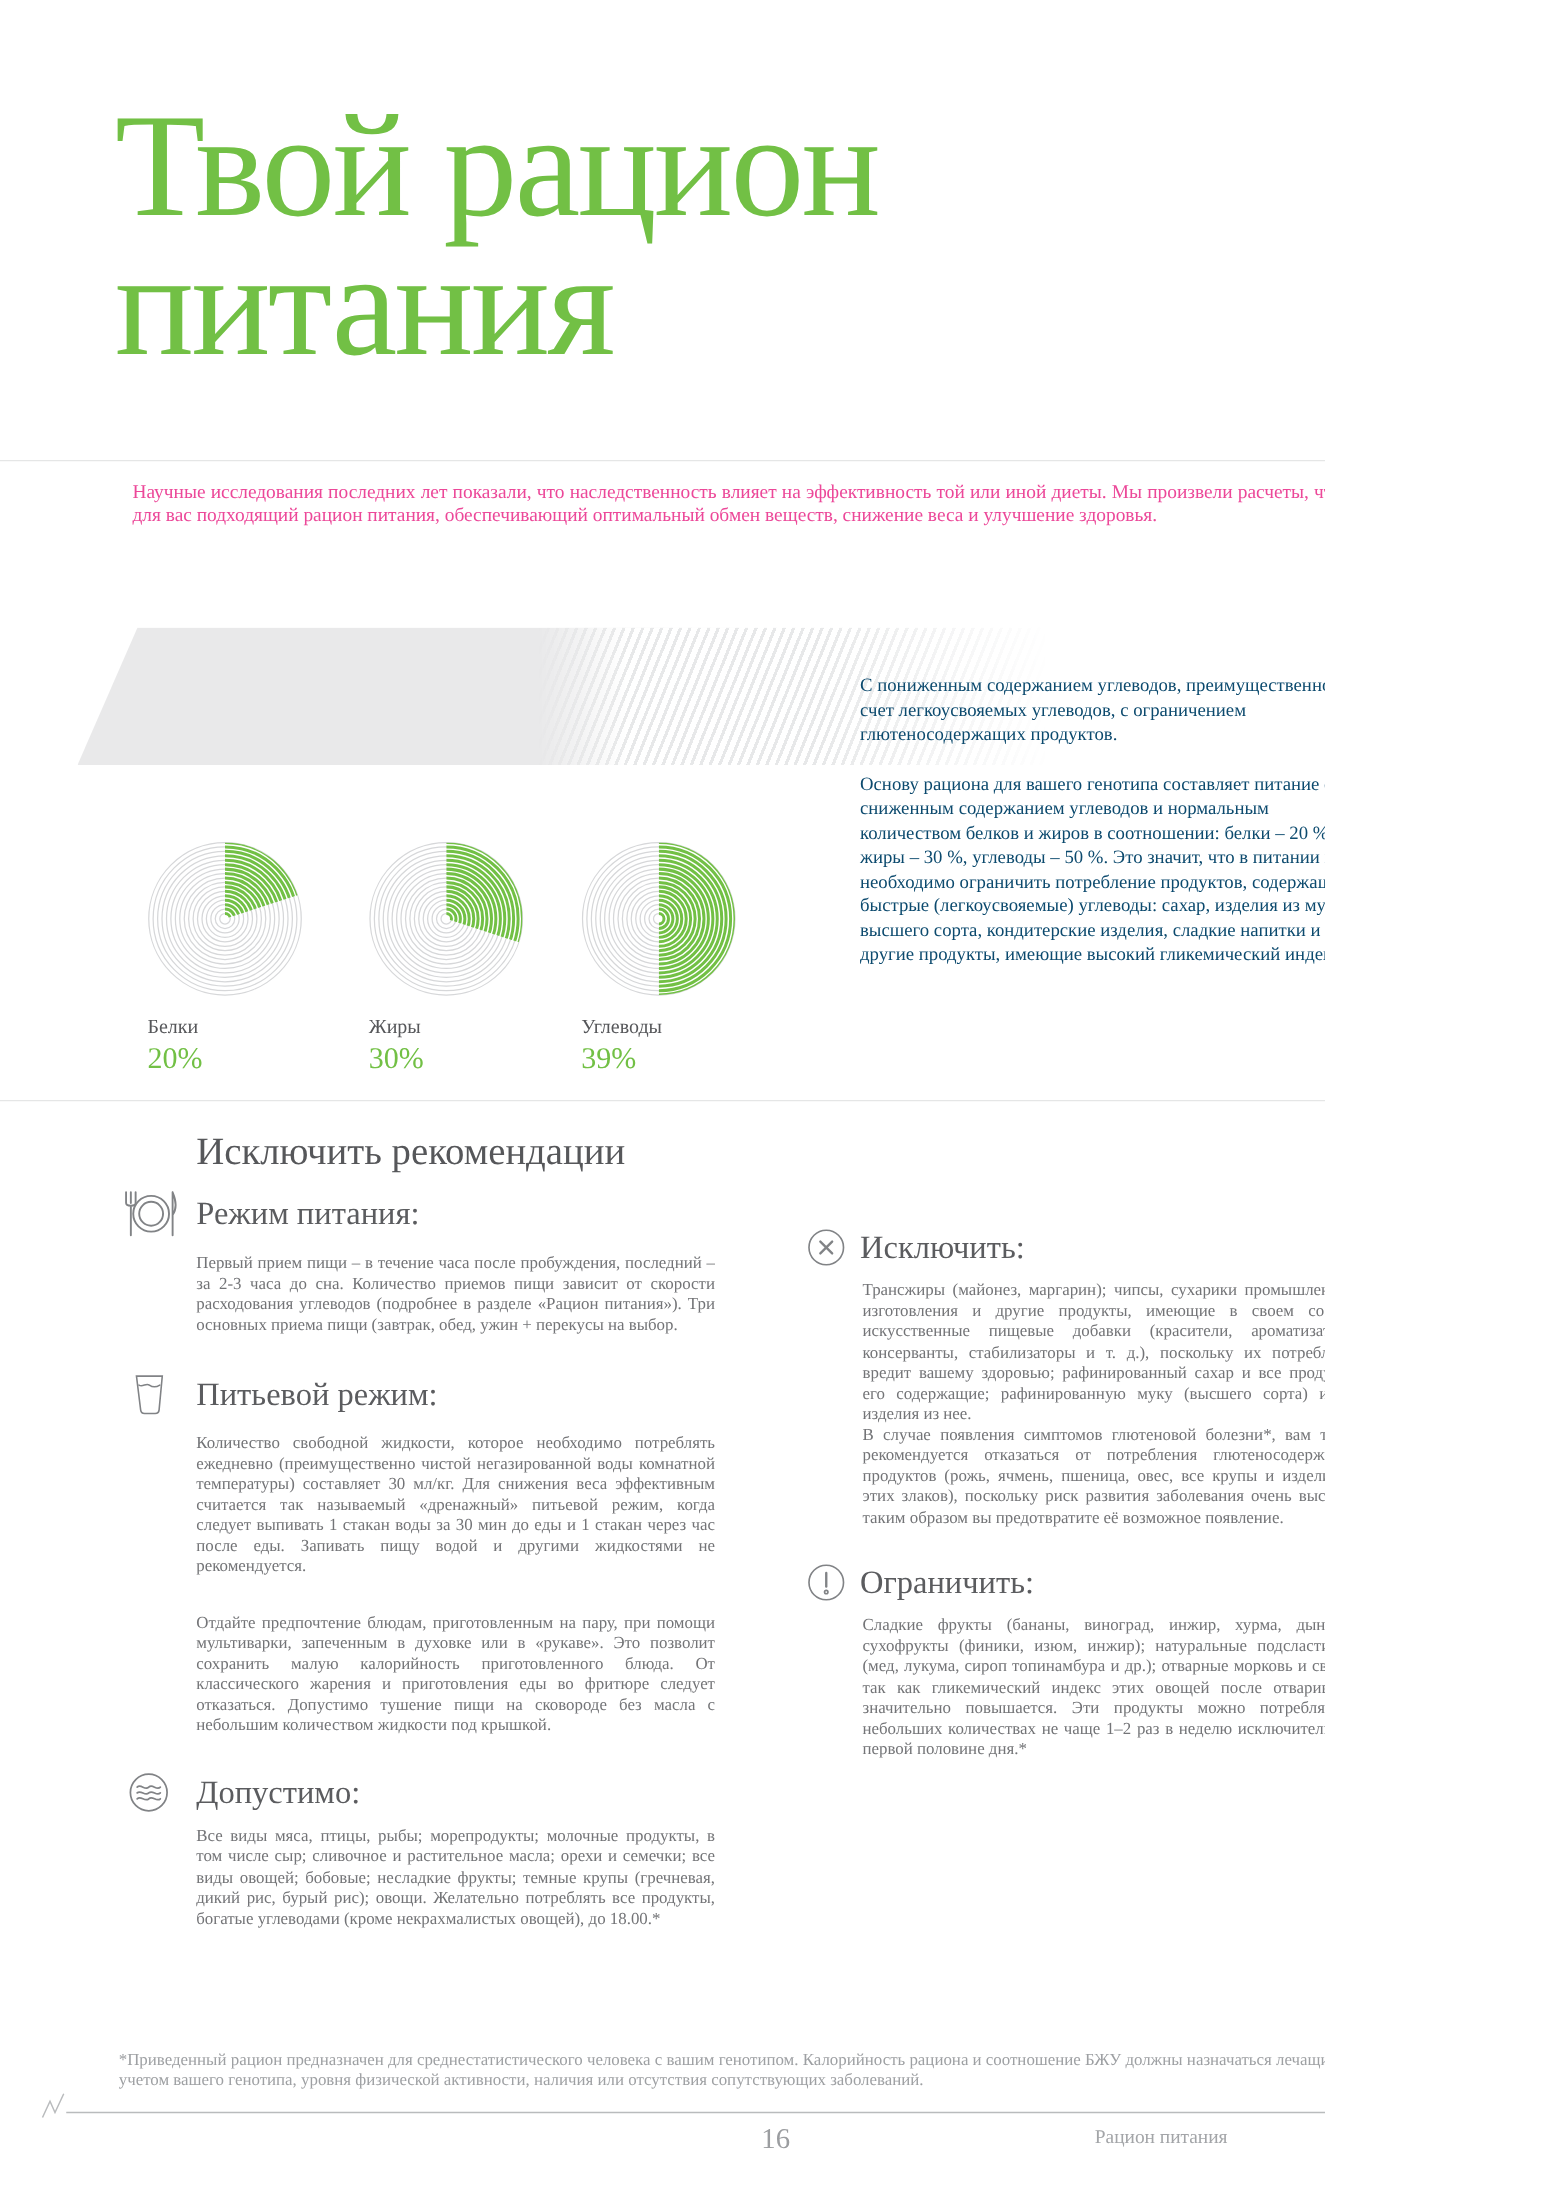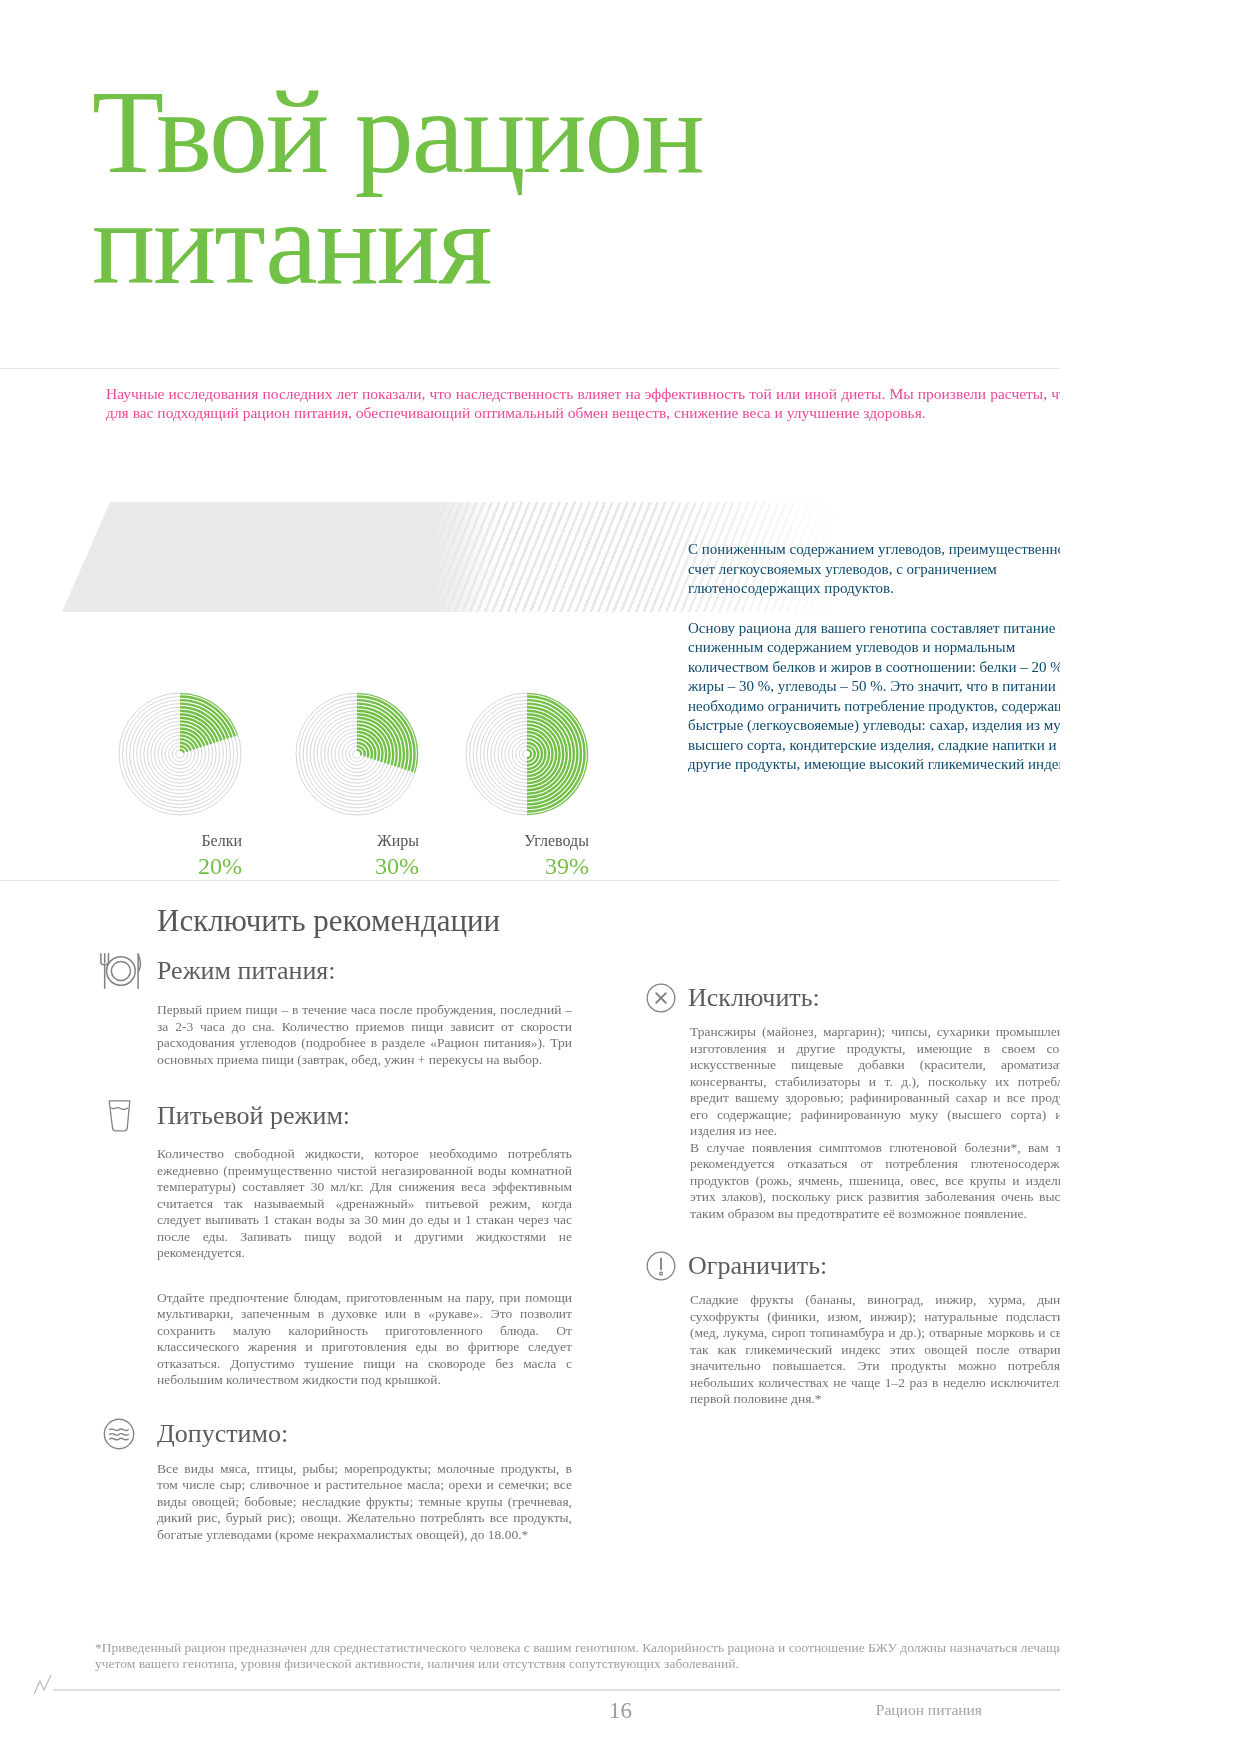--- a/index.html
+++ b/index.html
@@ -23,21 +23,21 @@
       -webkit-mask:linear-gradient(to right,transparent 0,#000 18%,#000 55%,transparent 100%);
       mask:linear-gradient(to right,transparent 0,#000 18%,#000 55%,transparent 100%);}
   .gene-box-text{position:absolute;left:103px;top:512px;width:480px;}
   .gene-eyebrow{font-size:15px;color:#4c4d4f;margin:0 0 5px 0;}
   .gene-name{font-size:26px;line-height:1.16;color:#404143;margin:0;}
   
   .diet-desc{position:absolute;left:688px;top:540px;width:408px;font-size:15px;line-height:19.5px;
              color:#0c4a6e;}
   .diet-desc p{margin:0 0 20px 0;}
   
-  .pie-cell{position:absolute;top:692px;width:124px;text-align:right;}
+  .pie-cell{position:absolute;top:673px;width:124px;text-align:left;}
   .pie-c0{left:118px;} .pie-c1{left:295px;} .pie-c2{left:465px;}
   .pie-chart{width:124px;height:124px;}
   .pie-label{margin-top:16px;font-size:16px;color:#56575a;}
   .pie-value{margin-top:3px;font-size:24px;color:#72c045;}
   
   .rec-title{position:absolute;left:157px;top:903px;font-size:31px;color:#56575a;margin:0;font-weight:400;}
   .rec-col{position:absolute;}
   .rec-col-left{left:95px;top:950px;width:480px;}
   .rec-col-right{left:645px;top:982px;width:450px;}
   .rec-section{margin-bottom:28px;}

